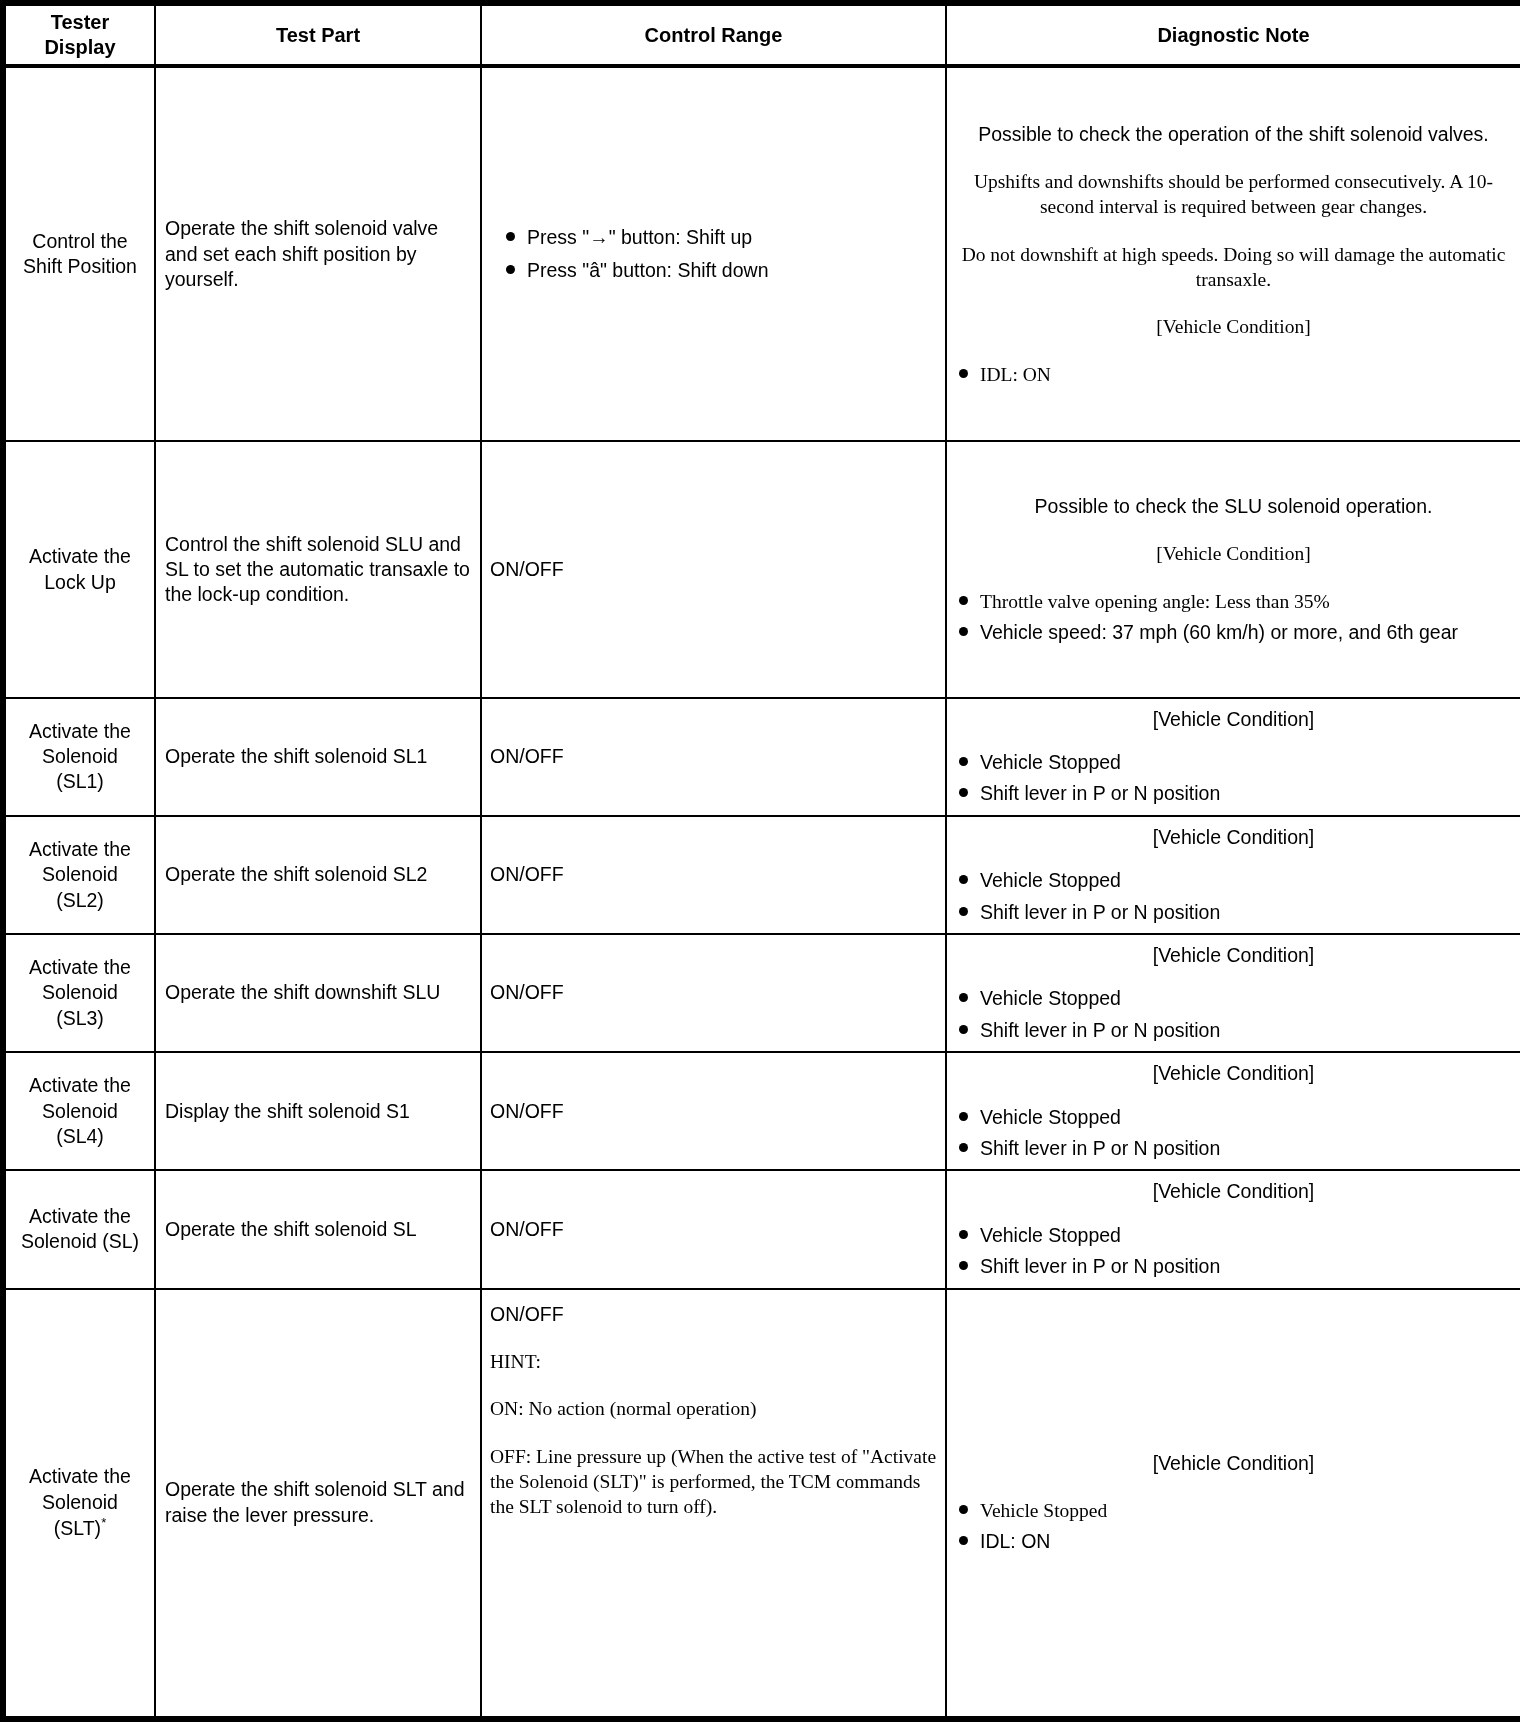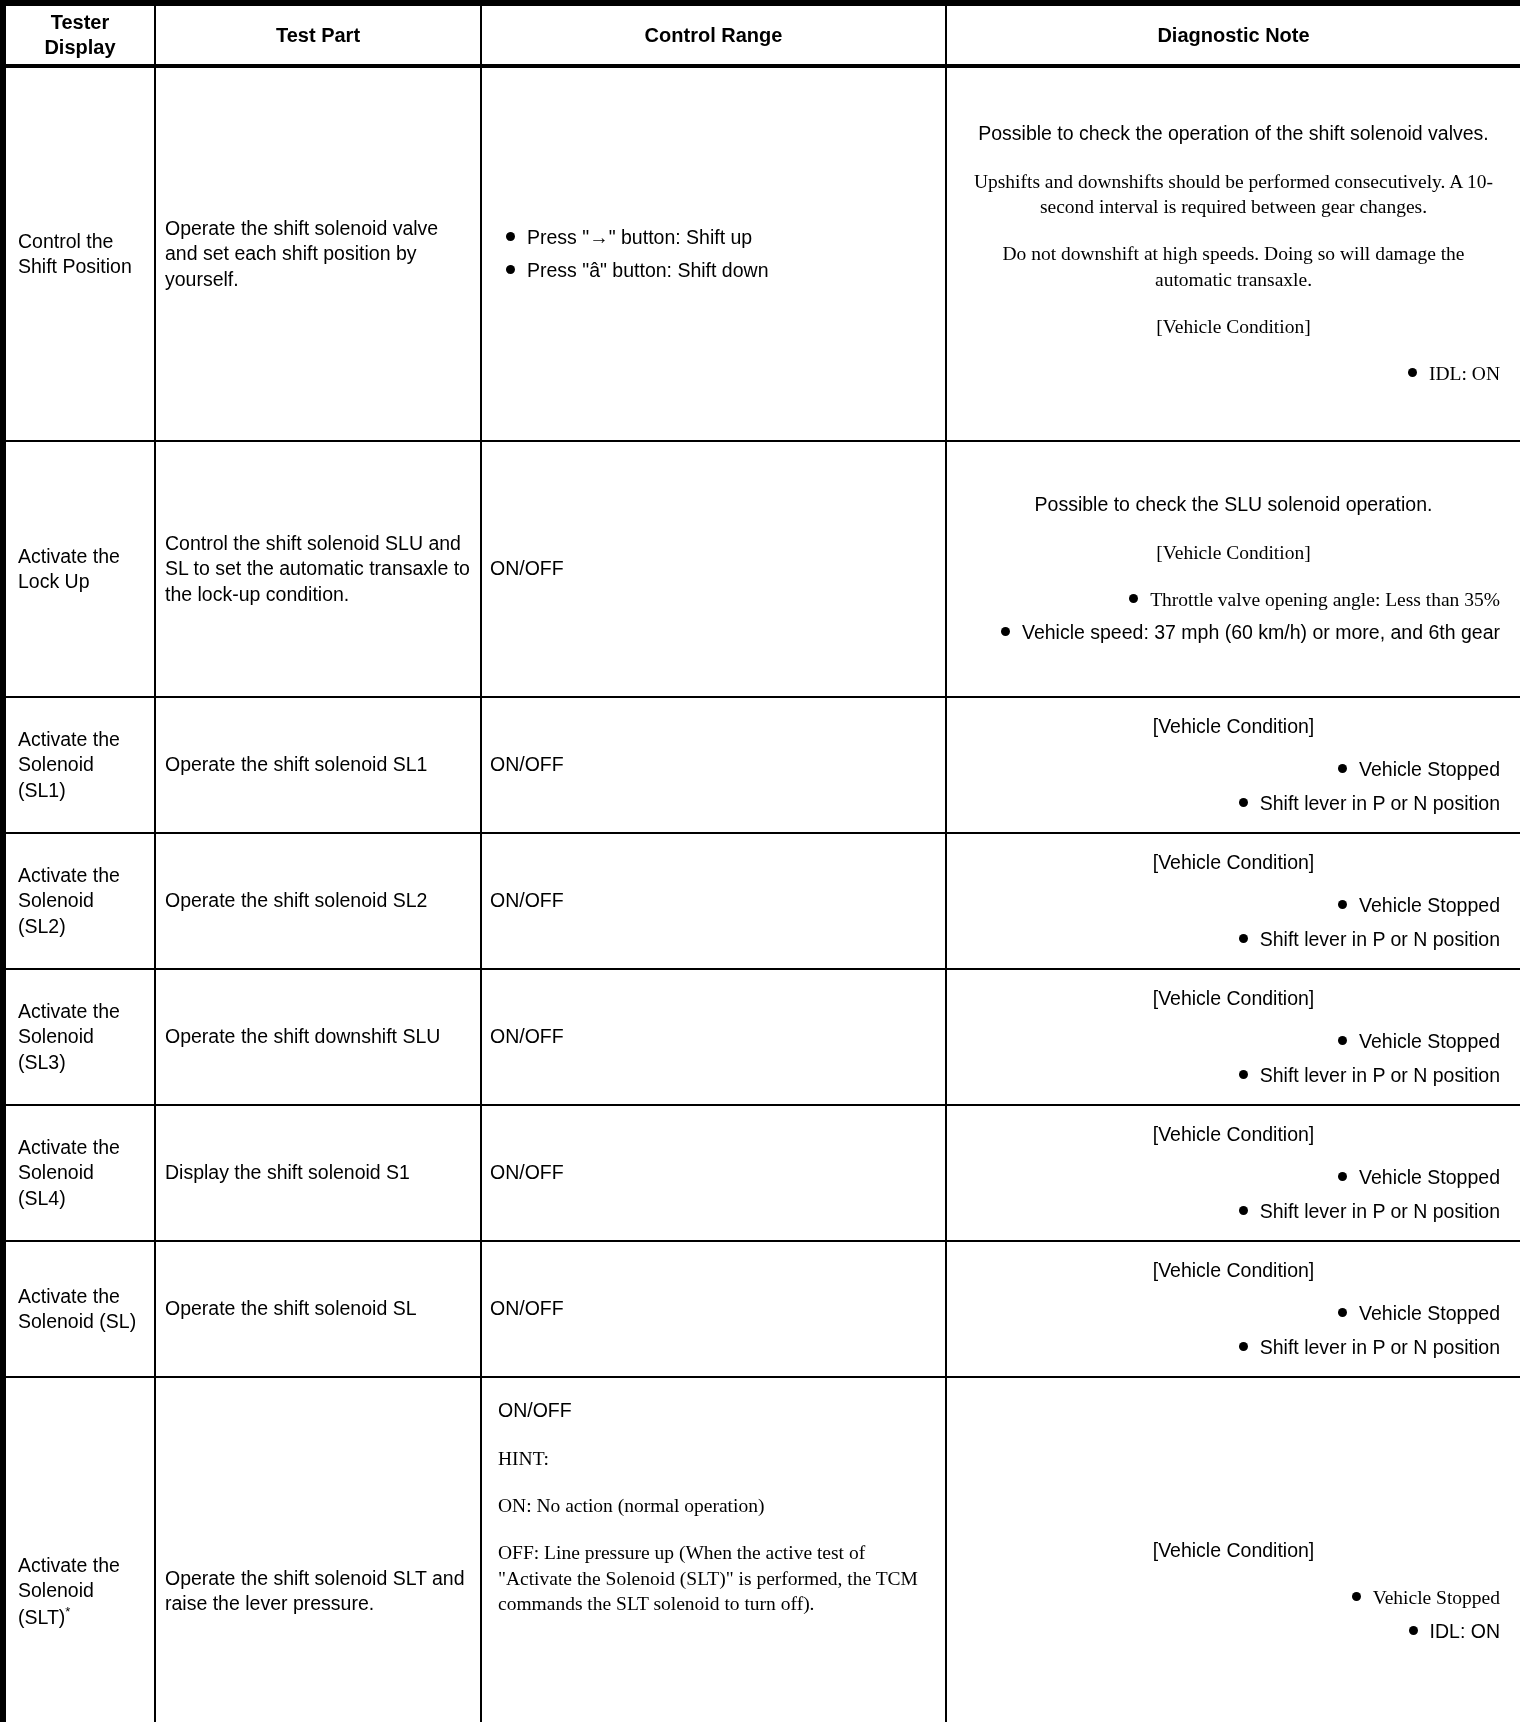--- a/index.html
+++ b/index.html
@@ -38,41 +38,41 @@
   .tbl td {
     font-size: 19.5px;
     line-height: 1.3;
     vertical-align: middle;
   }
   col.c1 { width: 152px; }
   col.c2 { width: 326px; }
   col.c3 { width: 465px; }
   col.c4 { width: 577px; }
 
-  td.c1 { padding: 6px 12px; }
+  td.c1 { text-align: center; padding: 6px 12px; }
   td.c2 { text-align: left;   padding: 6px 9px; }
   td.c3 { text-align: left;   padding: 6px 8px; }
   td.c4 { text-align: center; padding: 8px 12px; }
   td.top { vertical-align: top; padding-top: 12px; }
 
-  .blk { margin: 8px; }
+  .blk { margin: 0; }
   .gap-lg { margin-top: 22px; font-family: Liberation Serif, serif; }
   .gap-md { margin-top: 18px; }
   .gap-sm { margin-top: 6px; }
 
   .dot {
     display: inline-block;
     width: 9px;
     height: 9px;
     border-radius: 50%;
     background: #000;
     margin-right: 12px;
     vertical-align: 3px;
   }
-  .note-bullet { text-align: right; }
+  .note-bullet { text-align: left; }
   .range-bullets { padding-left: 16px; }
   .range-bullet { text-align: left; }
   .range-bullet + .range-bullet { margin-top: 8px; }
 
   tr.h-hdr { height: 60px; }
   tr.h-r1  { height: 375px; }
   tr.h-r2  { height: 256px; }
   tr.h-r3  { height: 118px; }
   tr.h-r8  { height: 430px; }
 

